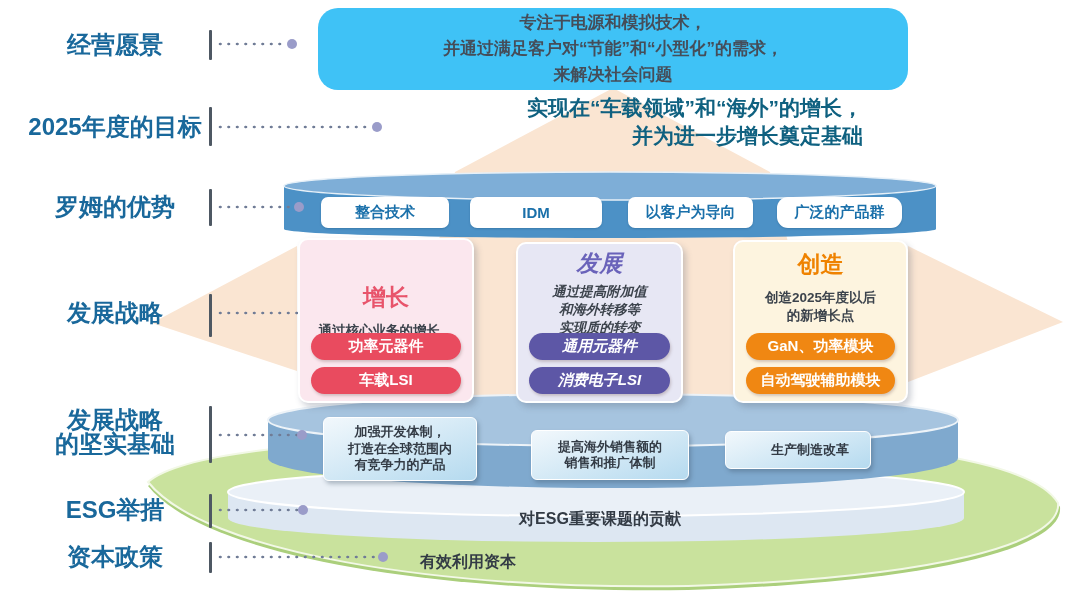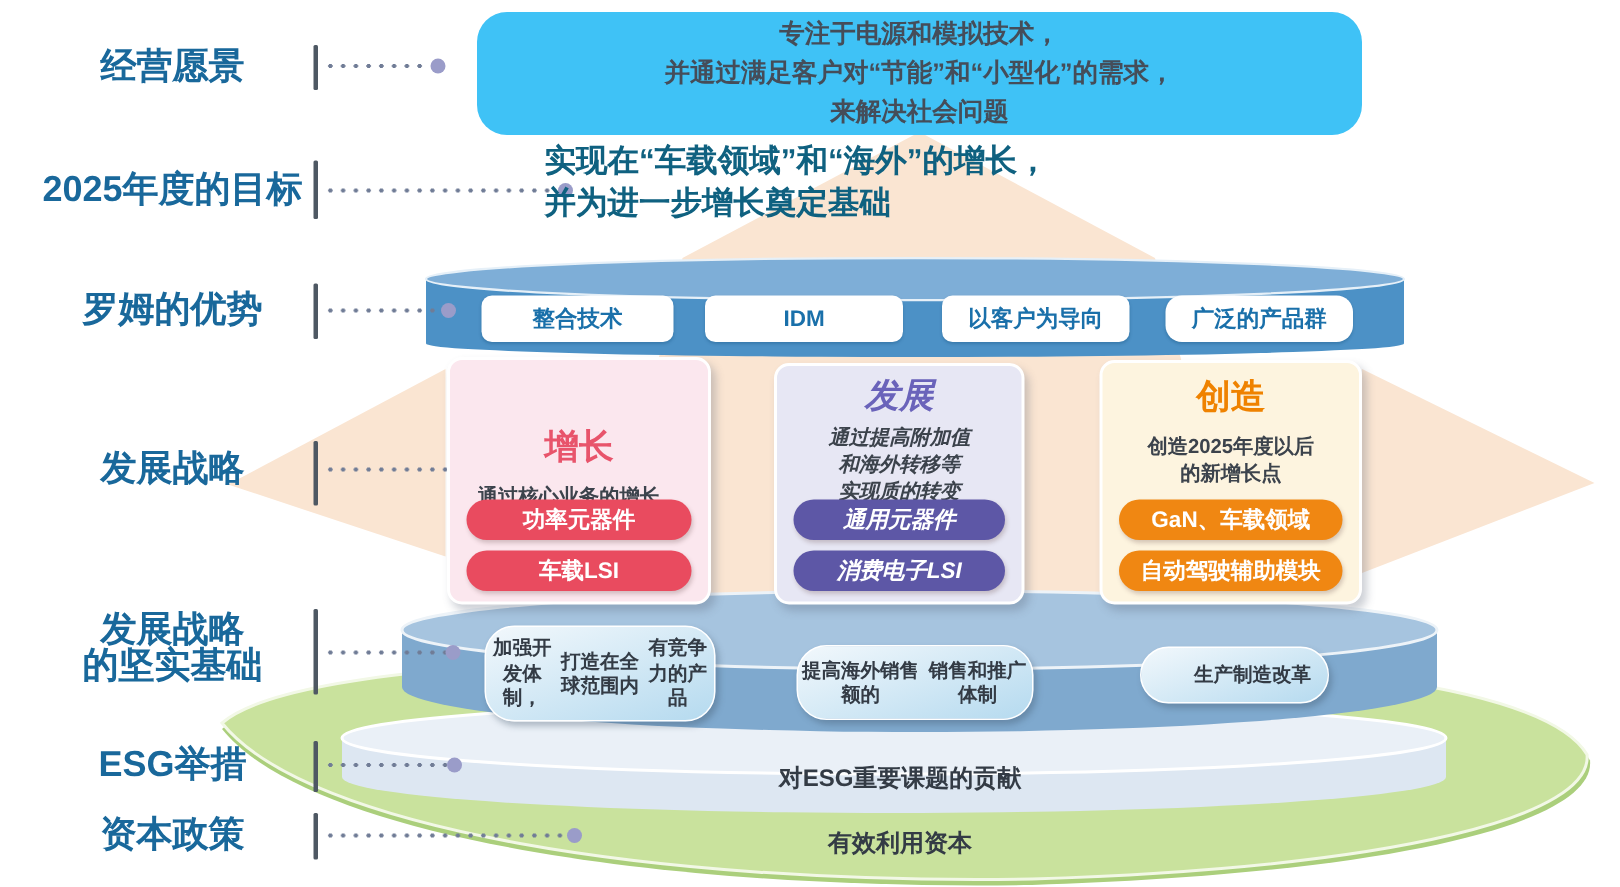--- a/index.html
+++ b/index.html
@@ -55,21 +55,21 @@
   .ed1{left:287px;top:39px;} .ed2{left:372px;top:122px;} .ed3{left:294px;top:202px;}
   .ed4{left:302px;top:308px;} .ed5{left:297px;top:430px;} .ed6{left:298px;top:505px;}
   .ed7{left:378px;top:552px;}
 
   .vision{position:absolute; left:318px; top:8px; width:590px; height:82px;
     background:var(--sky); border-radius:20px; color:var(--vision-text);
     font-size:17px; font-weight:700; line-height:26px; text-align:center;
     display:flex; flex-direction:column; justify-content:center;}
   .vision span{display:block;}
 
-  .goal{position:absolute; left:363px; top:94px; width:500px; text-align:left;
+  .goal{position:absolute; left:363px; top:94px; width:500px; text-align:right;
     color:var(--goal-teal); font-size:21px; font-weight:700; line-height:28px;}
   .goal span{display:block;}
 
   .sbtn{position:absolute; top:197px; height:31px; background:#fff; border-radius:7px;
     color:var(--chip-text); font-size:15px; font-weight:700;
     display:flex; align-items:center; justify-content:center;
     box-shadow:0 1px 2px rgba(0,60,100,.25);}
   .sbtn1{left:321px;width:128px;} .sbtn2{left:470px;width:132px;}
   .sbtn3{left:628px;width:125px;} .sbtn4{left:777px;width:125px;border-radius:11px;}
 
@@ -89,31 +89,31 @@
   .pill{position:absolute; left:11px; right:11px; height:27px; border-radius:14px;
     color:#fff; font-size:15px; font-weight:700;
     display:flex; align-items:center; justify-content:center;
     box-shadow:1px 2px 3px rgba(90,60,60,.25);}
   .pill-a{bottom:41px;} .pill-b{bottom:7px;}
   .col-pink .pill{background:var(--pink-pill);}
   .col-purple .pill{background:var(--purple-pill);}
   .col-cream .pill{background:var(--cream-pill);}
 
   .fbox{position:absolute; background:linear-gradient(160deg, var(--fbox-a), var(--fbox-b));
-    border:1.5px solid #fff; border-radius:20px; box-shadow:2px 3px 4px rgba(60,80,100,.35);
+    border:1.5px solid #fff; border-radius:6px; box-shadow:2px 3px 4px rgba(60,80,100,.35);
     color:var(--dark-text); font-size:13px; font-weight:700; line-height:16.5px;
-    display:flex; flex-direction:row; align-items:center; justify-content:center; text-align:center;}
+    display:flex; flex-direction:column; align-items:center; justify-content:center; text-align:center;}
   .fbox span{display:block;}
   .fbox1{left:323px; top:417px; width:154px; height:64px;}
   .fbox2{left:531px; top:430px; width:158px; height:50px;}
-  .fbox3{left:760px; top:431px; width:126px; height:38px;padding-left:24px;}
+  .fbox3{left:725px; top:431px; width:146px; height:38px;padding-left:24px;}
 
   .esg-label{position:absolute; left:420px; top:509px; width:360px; text-align:center;
     color:var(--dark-text); font-size:16px; font-weight:700;}
-  .capital-label{position:absolute; left:420px; top:552px; width:360px; text-align:center;
+  .capital-label{position:absolute; left:420px; top:552px; width:360px; 
     color:var(--dark-text); font-size:16px; font-weight:700;}
 </style>
 </head>
 <body>
 
 <div class="stage">
 
   <svg class="bg" width="1080" height="591" viewBox="0 0 1080 591">
 
     <polygon class="peach" points="613,88 455,172 395,425 835,425 770,172"></polygon>
@@ -225,21 +225,21 @@
     <div class="pill pill-a">通用元器件</div>
     <div class="pill pill-b">消费电子LSI</div>
   </div>
 
   <div class="col col-cream">
     <div class="title">创造</div>
     <div class="desc">
       <span>创造2025年度以后</span>
       <span>的新增长点</span>
     </div>
-    <div class="pill pill-a">GaN、车载领域</div>
+    <div class="pill pill-a">GaN、功率模块</div>
     <div class="pill pill-b">自动驾驶辅助模块</div>
   </div>
 
   <div class="fbox fbox1">
     <span>加强开发体制，</span>
     <span>打造在全球范围内</span>
     <span>有竞争力的产品</span>
   </div>
   <div class="fbox fbox2">
     <span>提高海外销售额的</span>

